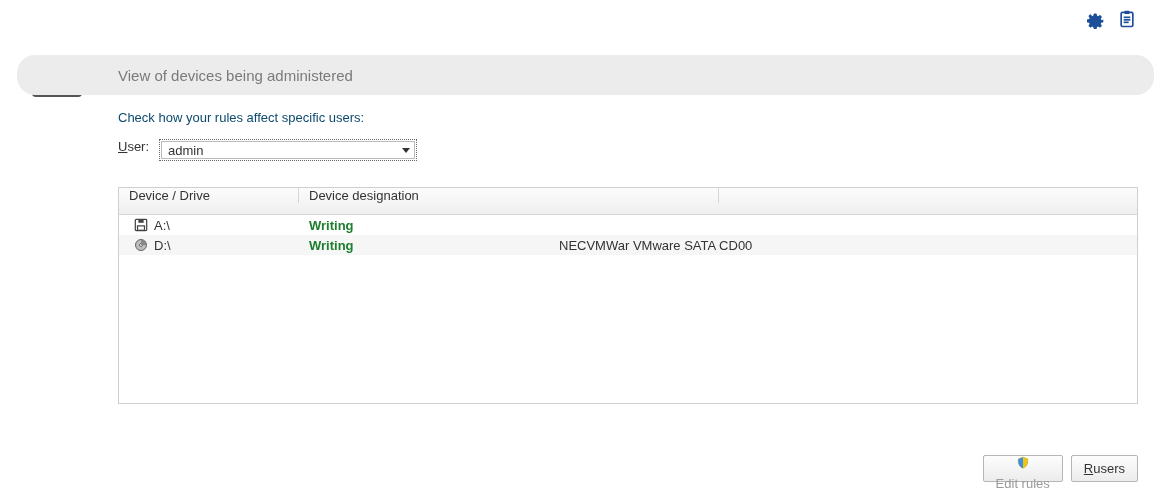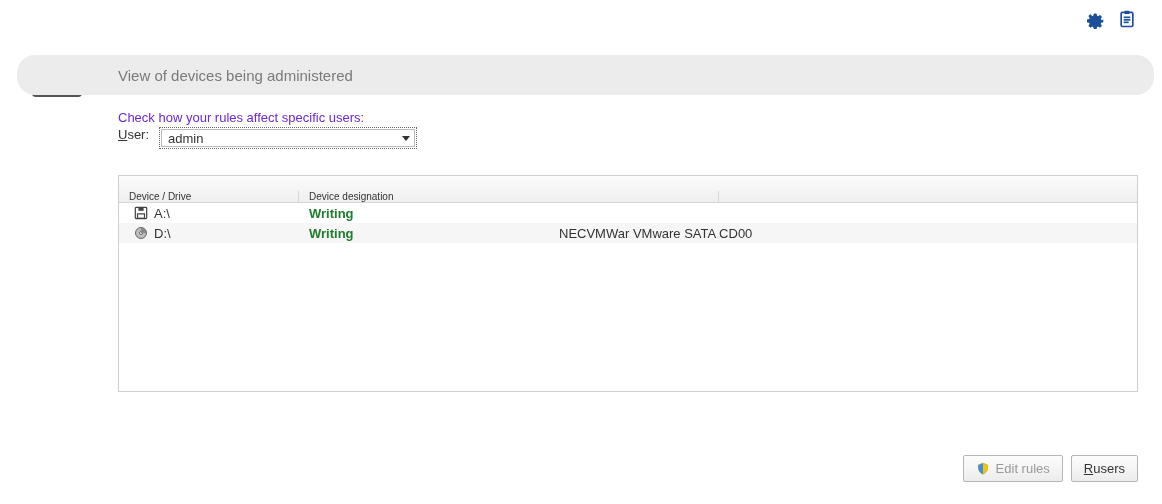--- a/index.html
+++ b/index.html
@@ -70,23 +70,23 @@
     border-radius: 18px;
   }
   
   .content {
     position: absolute;
     left: 118px;
     right: 24px;
     top: 110px;
   }
   .hint {
-    color: #6d28d9;
-    font-size: 13px;
-    margin-bottom: 2px;
+    color: #0c4a6e;
+    font-size: 13px;
+    margin-bottom: 14px;
   }
   .user-row {
     display: flex;
     align-items: flex-start;
     gap: 10px;
     margin-bottom: 26px;
   }
   .user-label {
     color: #333;
     font-size: 13px;
@@ -119,24 +119,24 @@
 
   
   .table-wrap {
     border: 1px solid #cfcfcf;
     height: 215px;
     background: #fff;
   }
   .thead {
     display: flex;
     height: 26px;
-    align-items: flex-end;
+    align-items: flex-start;
     border-bottom: 1px solid #d7d7d7;
     background: linear-gradient(#fcfcfc, #efefef);
-    font-size: 10px;
+    font-size: 13px;
     color: #333;
   }
   .th {
     display: flex;
     align-items: center;
     padding: 0 10px;
     border-right: 1px solid #d7d7d7;
     box-sizing: border-box;
   }
   .th:last-child { border-right: none; }
@@ -196,20 +196,21 @@
     padding: 0 12px;
     display: flex;
     align-items: center;
     gap: 6px;
     font-size: 13px;
     cursor: pointer;
   }
   .btn.disabled {
     color: #9a9a9a;
     cursor: default;
+    flex-direction: column;
   }
   .btn .shield {
     width: 14px;
     height: 14px;
     display: inline-flex;
     align-items: center;
     justify-content: center;
   }
   .btn .ul { text-decoration: underline; }
 </style>

